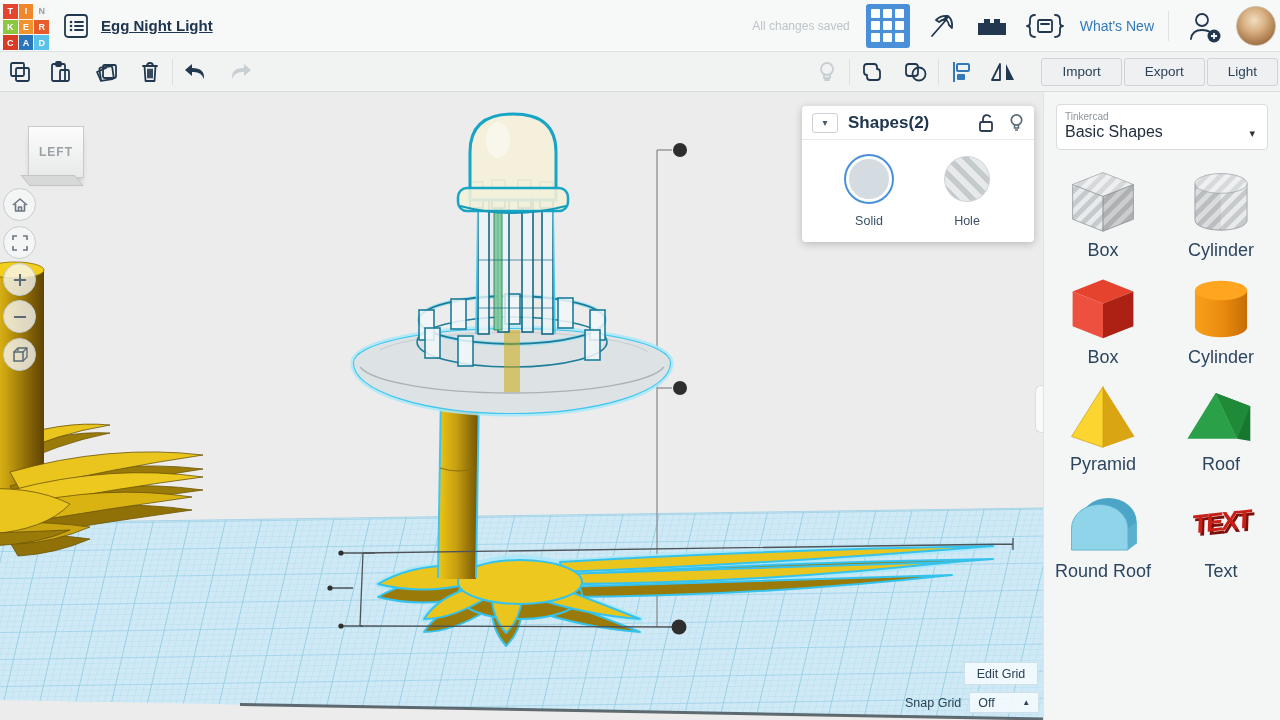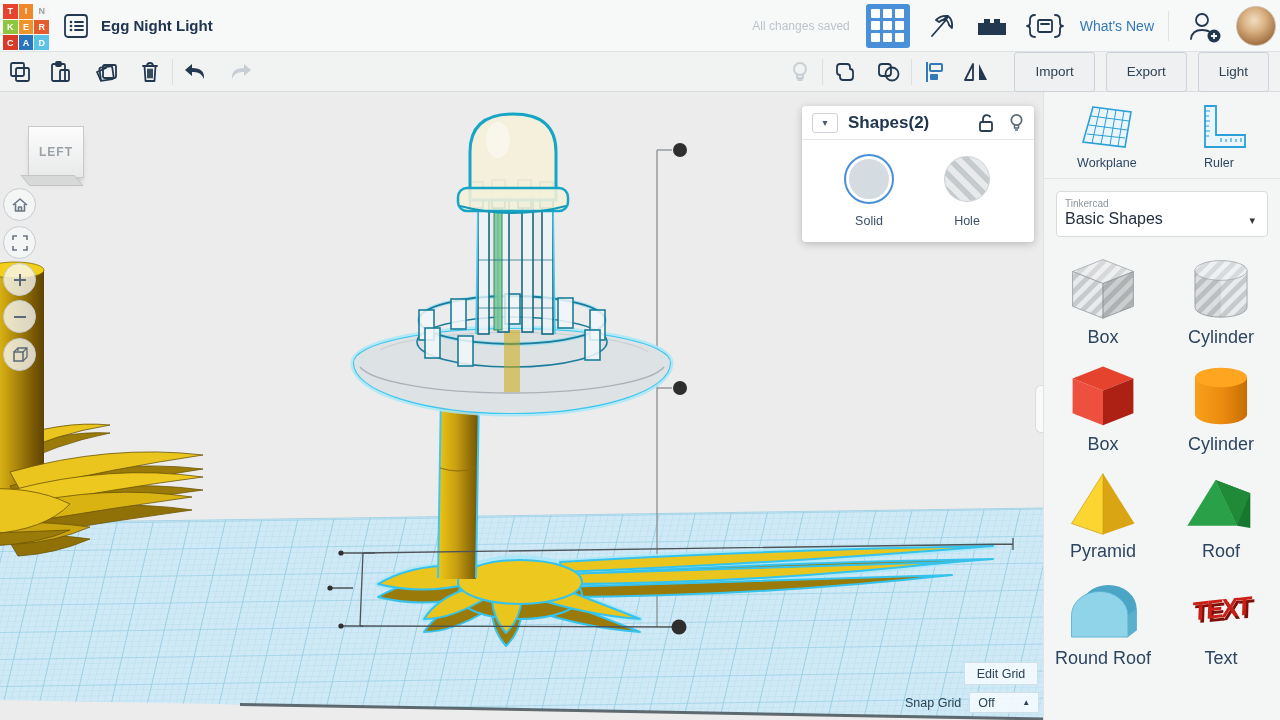--- a/index.html
+++ b/index.html
@@ -17,42 +17,42 @@
   .logo span:nth-child(1){background:#e5452f}
   .logo span:nth-child(2){background:#f0872a}
   .logo span:nth-child(3){background:#f5f6f6;color:#9aa0a6}
   .logo span:nth-child(4){background:#8dc63f}
   .logo span:nth-child(5){background:#f0932a}
   .logo span:nth-child(6){background:#e65c2a}
   .logo span:nth-child(7){background:#d93a26}
   .logo span:nth-child(8){background:#2a75bb}
   .logo span:nth-child(9){background:#5bc2e7}
   .menu-ic { margin-left:14px; width:26px; height:26px; cursor:pointer; }
-  .doc-title { margin-left:12px; font-size:15px; font-weight:bold; color:#20354e; }
+  .doc-title { margin-left:12px; font-size:15px; font-weight:bold; color:#20354e;text-decoration:underline; }
   .tb-right { margin-left:auto; display:flex; align-items:center; height:100%; }
   .saved { color:#bcc4cb; font-size:12px; margin-right:16px; }
   .grid-btn { width:44px; height:44px; background:#4a90d9; border-radius:3px;
     display:grid; grid-template-columns:repeat(3,9px); grid-template-rows:repeat(3,9px);
     gap:3px; align-content:center; justify-content:center; cursor:pointer; }
   .grid-btn i { background:#fff; border-radius:1px; }
   .tb-ic { margin-left:15px; display:flex; align-items:center; cursor:pointer; }
   .whats-new { margin-left:15px; color:#3379b8; font-size:14px; cursor:pointer; }
   .tb-sep { width:1px; height:30px; background:#e0e3e6; margin-left:14px; }
   .avatar { width:40px; height:40px; border-radius:50%; margin:0 4px 0 12px; cursor:pointer;
     background:radial-gradient(circle at 45% 35%, #f0ddc2 0%, #d9b183 35%, #a9794b 70%, #6f4e2e 100%);
     border:1px solid #cdbfa8; }
 
   
   .toolbar { height:40px; background:#f1f2f2; border-bottom:1px solid #d9dcde;
     display:flex; align-items:center; flex:0 0 auto; }
   .tool-btn { width:40px; height:38px; display:flex; align-items:center;
     justify-content:center; cursor:pointer; }
   .v-sep { width:1px; height:26px; background:#dcdfe2; margin:0 2px; }
   .tool-spacer { flex:1; }
-  .action-btn { height:40px; padding:0 20px; margin-right:11px; background:#eef0f1;
+  .action-btn { height:28px; padding:0 20px; margin-right:2px; background:#eef0f1;
     border:1px solid #cdd3d8; border-radius:3px; font-size:13.5px; color:#2b4257;
     display:flex; align-items:center; cursor:pointer; }
 
   
   .workspace { flex:1; display:flex; position:relative; }
   .canvas { position:relative; width:1043px; height:628px; background:#ececec; overflow:hidden; }
   .scene { position:absolute; left:0; top:0; }
 
   
   .viewcube { position:absolute; left:28px; top:34px; width:56px; height:52px;
@@ -517,36 +517,20 @@
       </div>
 
       <div class="collapse-tab">
         <svg width="8" height="14" viewBox="0 0 8 14">
             <path d="M1.5 1 L6.5 7 L1.5 13" fill="none" stroke="#3e4b57" stroke-width="1.8"></path>
           </svg>
       </div>
     </div>
 
     <aside class="sidebar">
-      <div class="helpers">
-        <div class="helper">
-          <svg width="56" height="50" viewBox="0 0 56 50">
-            <polygon points="14,5 52,10 46,45 4,40" fill="#eaf6fc" stroke="#2ba0d9" stroke-width="1.6"></polygon>
-            <path d="M21,6 L13,41 M29,7 L22,42 M37,8 L31,43 M45,9 L39,44 M12,14 L50,19 M10,23 L48,28 M8,32 L46,36" stroke="#2ba0d9" stroke-width="1" fill="none"></path>
-          </svg>
-          <div class="helper-label">Workplane</div>
-        </div>
-        <div class="helper">
-          <svg width="56" height="50" viewBox="0 0 56 50">
-            <path d="M14 4 L25 4 L25 33 L54 33 L54 45 L14 45 Z" fill="#eaf6fc" stroke="#2ba0d9" stroke-width="1.8"></path>
-            <path d="M14 9 h5 M14 14 h4 M14 19 h5 M14 24 h4 M14 29 h5 M14 34 h4 M30 40 v-4 M35 40 v-3 M40 40 v-4 M45 40 v-3 M50 40 v-4" stroke="#2ba0d9" stroke-width="1.2" fill="none"></path>
-          </svg>
-          <div class="helper-label">Ruler</div>
-        </div>
-      </div>
 
       <div class="lib-select">
         <div class="lib-brand">Tinkercad</div>
         <div class="lib-name">Basic Shapes</div>
         <div class="lib-caret">▾</div>
       </div>
 
       <div class="gallery">
         <svg width="0" height="0" style="position:absolute">
           <defs>

